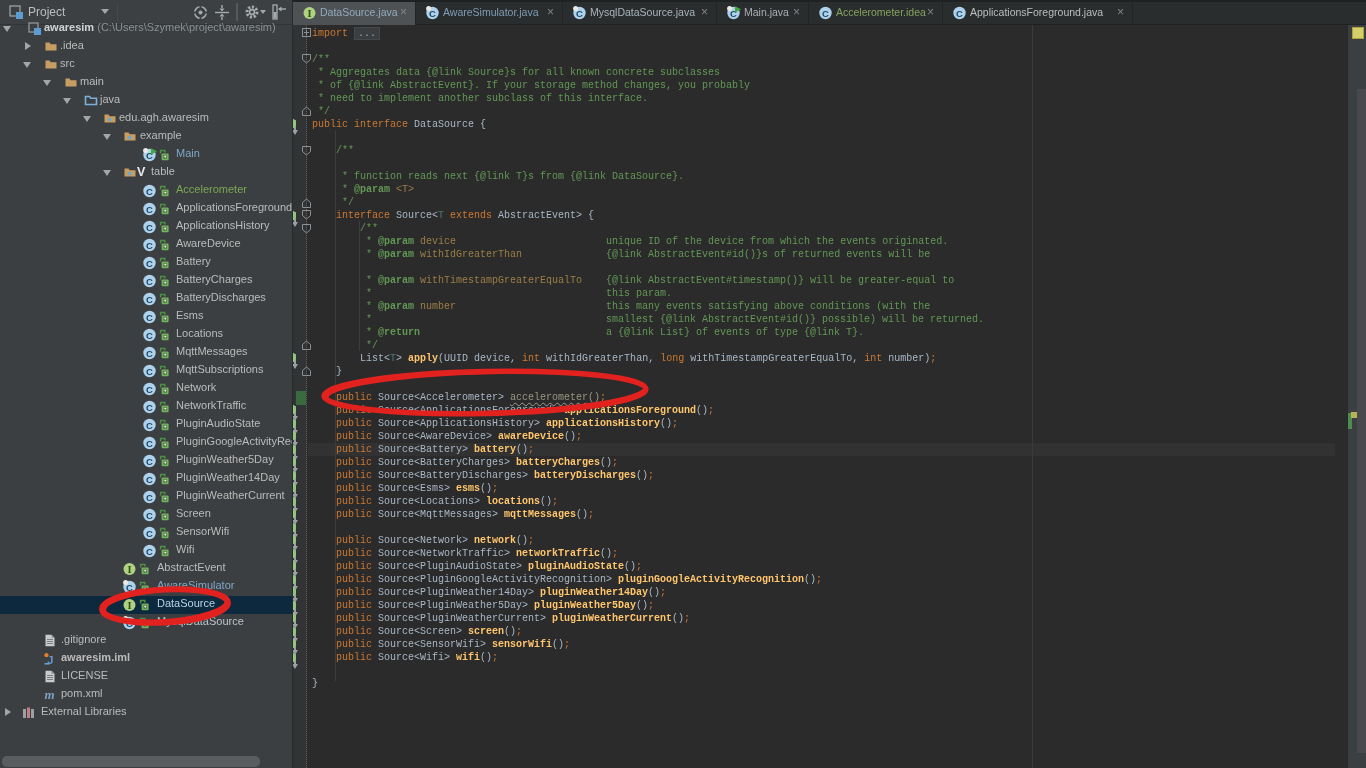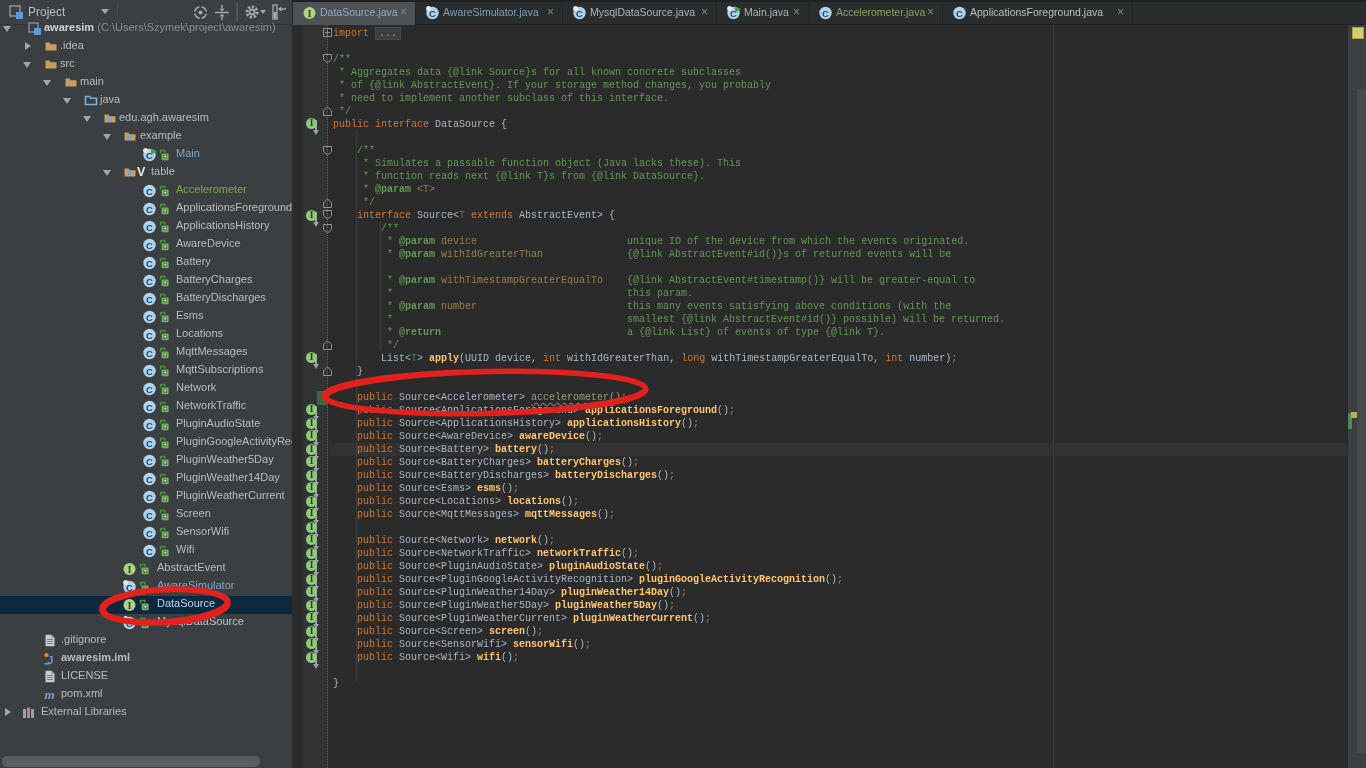--- a/index.html
+++ b/index.html
@@ -14,21 +14,21 @@
 #hscroll { position:absolute; left:2px; top:756px; width:258px; height:11px; background:#5a5d60; border-radius:5px; }
 
 
 #tabbar { position:absolute; left:293px; top:0; width:1073px; height:25px; background:#2a2d2e; border-bottom:1px solid #1e2021; z-index:5; }
 .tab { position:absolute; top:0; height:25px; border-right:1px solid #222425; }
 .tabtxt { position:absolute; left:27px; top:6px; font-size:10.5px; white-space:nowrap; }
 .tabx { position:absolute; right:8px; top:5px; font-size:12px; color:#82868a; }
 .tab .ticon { position:absolute; }
 
 
-#editor { position:absolute; left:303px; top:0; width:1053px; height:768px; background:#2b2b2b; z-index:1; }
+#editor { position:absolute; left:282px; top:0; width:1053px; height:768px; background:#2b2b2b; z-index:1; }
 #gutter { position:absolute; left:0; top:0; width:25px; height:768px; background:#313335; border-right:1px dotted #5c6063; }
 #caretline { position:absolute; left:26px; top:443px; width:1027px; height:13px; background:#323232; }
 .cl { position:absolute; left:30px; height:13px; font-family:"Liberation Mono", monospace; font-size:10px; line-height:13px; white-space:pre; }
 .cl .k { color:#cc7832; }
 .cl .d { color:#a9b7c6; }
 .cl .c { color:#629755; }
 .cl .bt { color:#629755; font-weight:bold; }
 .cl .tv { color:#9c7e46; }
 .cl .m { color:#ffc66d; font-weight:bold; }
 .cl .dimp { color:#9b9680; }
@@ -91,21 +91,21 @@
           <path d="M8 0.2 l6 3.1 l-6 3.4 z" fill="#40a83f"></path>
         </svg>
 <div class="tabtxt" style="color:#a9aeb2">Main.java</div>
 <div class="tabx">×</div>
 </div>
 <div class="tab" style="left:516px;width:134px;">
 <svg class="ticon" style="left:10px;top:6px" width="14" height="14" viewBox="0 0 14 14">
           <circle cx="6.5" cy="7" r="6.2" fill="#aed2ec"></circle>
           <text x="6.5" y="10.6" text-anchor="middle" font-family="Liberation Sans" font-size="9.5" font-weight="bold" fill="#1c4a6b">C</text>
         </svg>
-<div class="tabtxt" style="color:#87a25f">Accelerometer.java</div>
+<div class="tabtxt" style="color:#87a25f">Accelerometer.idea</div>
 <div class="tabx">×</div>
 </div>
 <div class="tab" style="left:650px;width:190px;">
 <svg class="ticon" style="left:10px;top:6px" width="14" height="14" viewBox="0 0 14 14">
           <circle cx="6.5" cy="7" r="6.2" fill="#aed2ec"></circle>
           <text x="6.5" y="10.6" text-anchor="middle" font-family="Liberation Sans" font-size="9.5" font-weight="bold" fill="#1c4a6b">C</text>
         </svg>
 <div class="tabtxt" style="color:#bcbebf">ApplicationsForeground.java</div>
 <div class="tabx">×</div>
 </div>
@@ -118,21 +118,20 @@
   <div id="guide2"></div>
   <div id="guide3"></div>
 <div class="cl" style="top:26.5px"><span class="k">import </span><span class="fold">...</span></div>
 <div class="cl" style="top:52.5px"><span class="c">/**</span></div>
 <div class="cl" style="top:65.5px"><span class="c"> * Aggregates data {@link Source}s for all known concrete subclasses</span></div>
 <div class="cl" style="top:78.5px"><span class="c"> * of {@link AbstractEvent}. If your storage method changes, you probably</span></div>
 <div class="cl" style="top:91.5px"><span class="c"> * need to implement another subclass of this interface.</span></div>
 <div class="cl" style="top:104.5px"><span class="c"> */</span></div>
 <div class="cl" style="top:117.5px"><span class="k">public interface </span><span class="d">DataSource {</span></div>
 <div class="cl" style="top:143.5px"><span class="c">    /**</span></div>
-<div class="cl" style="top:156.5px"><span class="c">     * Simulates a passable function object (Java lacks these). This</span></div>
 <div class="cl" style="top:169.5px"><span class="c">     * function reads next {@link T}s from {@link DataSource}.</span></div>
 <div class="cl" style="top:182.5px"><span class="c">     * </span><span class="bt">@param</span><span class="c"> </span><span class="tv">&lt;T&gt;</span></div>
 <div class="cl" style="top:195.5px"><span class="c">     */</span></div>
 <div class="cl" style="top:208.5px"><span class="k">    interface </span><span class="d">Source&lt;</span><span class="tp">T</span><span class="d"> </span><span class="k">extends</span><span class="d"> AbstractEvent&gt; {</span></div>
 <div class="cl" style="top:221.5px"><span class="c">        /**</span></div>
 <div class="cl" style="top:234.5px"><span class="c">         * </span><span class="bt">@param</span><span class="c"> </span><span class="tv">device</span><span class="c">                         unique ID of the device from which the events originated.</span></div>
 <div class="cl" style="top:247.5px"><span class="c">         * </span><span class="bt">@param</span><span class="c"> </span><span class="tv">withIdGreaterThan</span><span class="c">              {@link AbstractEvent#id()}s of returned events will be</span></div>
 <div class="cl" style="top:273.5px"><span class="c">         * </span><span class="bt">@param</span><span class="c"> </span><span class="tv">withTimestampGreaterEqualTo</span><span class="c">    {@link AbstractEvent#timestamp()} will be greater-equal to</span></div>
 <div class="cl" style="top:286.5px"><span class="c">         *                                       this param.</span></div>
 <div class="cl" style="top:299.5px"><span class="c">         * </span><span class="bt">@param</span><span class="c"> </span><span class="tv">number</span><span class="c">                         this many events satisfying above conditions (with the</span></div>

